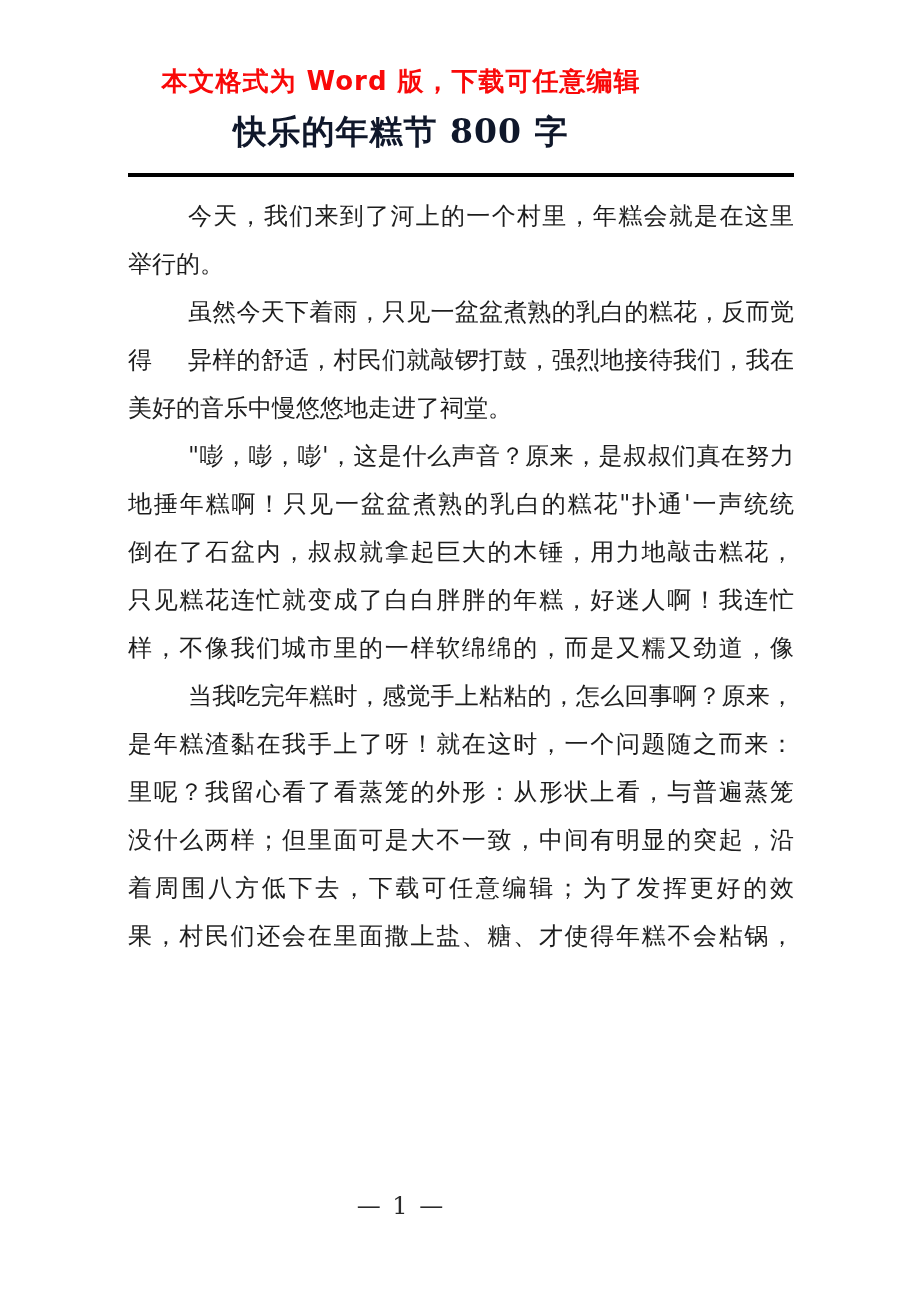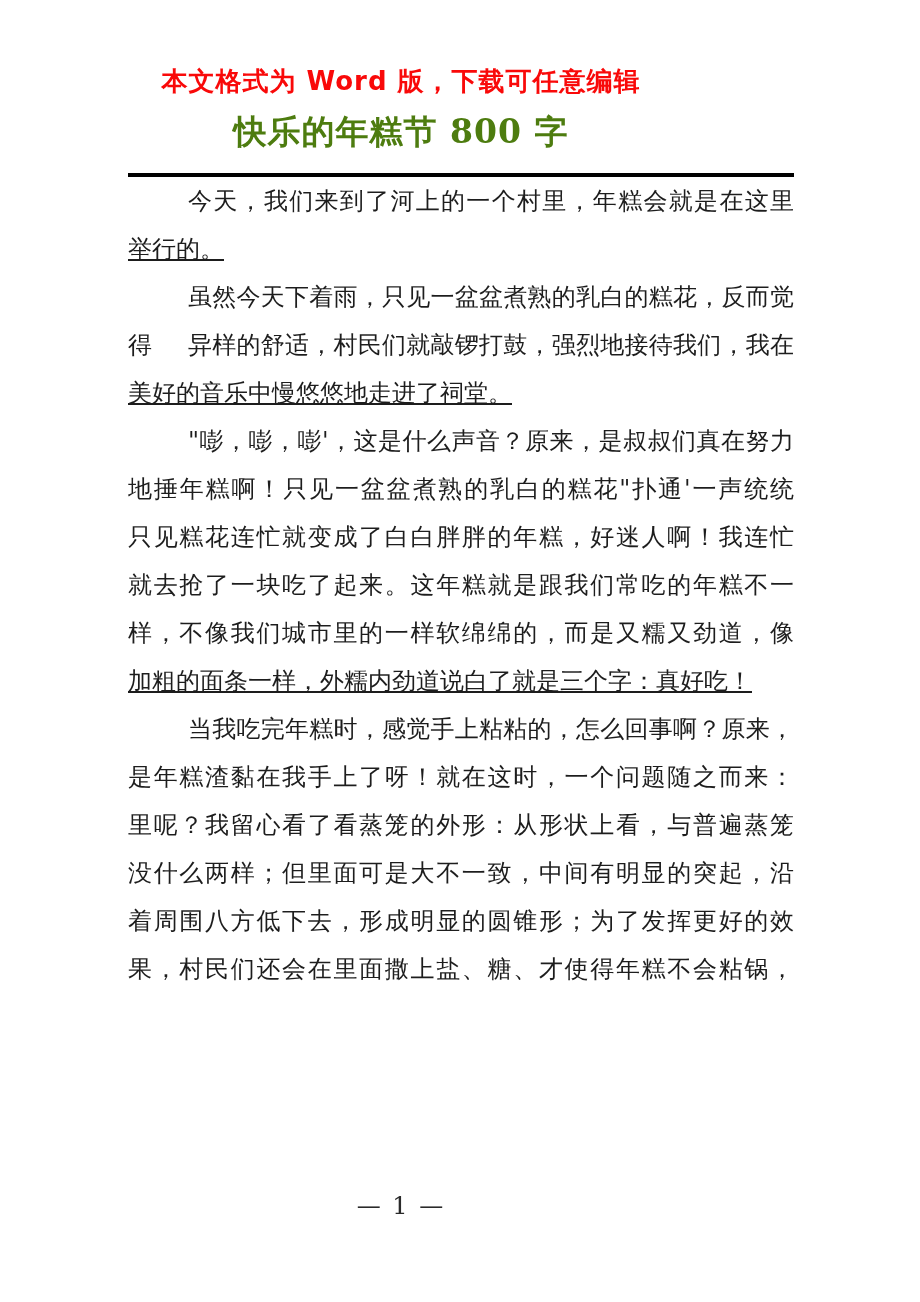--- a/index.html
+++ b/index.html
@@ -27,49 +27,49 @@
     position: absolute;
     top: 110px;
     left: 0;
     width: 100%;
     margin: 0;
     text-align: center;
     font-family: "DejaVu Serif", "Liberation Serif", serif;
     font-size: 33px;
     font-weight: bold;
     letter-spacing: 1px;
-    color: #4d7c0f;
+    color: #0f172a;
   }
   .rule {
     position: absolute;
     top: 173px;
     left: 128px;
     width: 666px;
     height: 4px;
     background: #000000;
   }
   .doc-body {
     position: absolute;
-    top: 177px;
+    top: 192px;
     left: 128px;
     width: 666px;
   }
   .line {
     height: 48px;
     line-height: 48px;
     font-size: 24px;
     color: #1d1d1d;
     text-align: justify;
     text-align-last: justify;
     text-justify: inter-character;
     white-space: normal;
     overflow: visible;
   }
   .line.first { text-indent: 60px; }
-  .line.last  { text-align-last: left; text-decoration: underline; }
+  .line.last  { text-align-last: left; }
   .footer {
     position: absolute;
     top: 1192px;
     left: 0;
     width: 100%;
     text-align: center;
     font-size: 24px;
     color: #2a2a2a;
     letter-spacing: 2px;
   }
@@ -82,27 +82,26 @@
   <h1 class="title">快乐的年糕节 800 字</h1>
   <div class="rule"></div>
   <div class="doc-body">
       <div class="line first">今天，我们来到了河上的一个村里，年糕会就是在这里</div>
       <div class="line last">举行的。</div>
       <div class="line first">虽然今天下着雨，只见一盆盆煮熟的乳白的糕花，反而觉得</div>
       <div class="line first">异样的舒适，村民们就敲锣打鼓，强烈地接待我们，我在</div>
       <div class="line last">美好的音乐中慢悠悠地走进了祠堂。</div>
       <div class="line first">"嘭，嘭，嘭'，这是什么声音？原来，是叔叔们真在努力</div>
       <div class="line">地捶年糕啊！只见一盆盆煮熟的乳白的糕花"扑通'一声统统</div>
+      <div class="line">倒在了石盆内，叔叔就拿起巨大的木锤，用力地敲击糕花，</div>
       <div class="line">只见糕花连忙就变成了白白胖胖的年糕，好迷人啊！我连忙</div>
-      <div class="line">就去抢了一块吃了起来。这年糕就是跟我们常吃的年糕不一</div>
       <div class="line">样，不像我们城市里的一样软绵绵的，而是又糯又劲道，像</div>
-      <div class="line last">加粗的面条一样，外糯内劲道说白了就是三个字：真好吃！</div>
       <div class="line first">当我吃完年糕时，感觉手上粘粘的，怎么回事啊？原来，</div>
       <div class="line">是年糕渣黏在我手上了呀！就在这时，一个问题随之而来：</div>
       <div class="line">里呢？我留心看了看蒸笼的外形：从形状上看，与普遍蒸笼</div>
       <div class="line">没什么两样；但里面可是大不一致，中间有明显的突起，沿</div>
-      <div class="line">着周围八方低下去，形成明显的圆锥形；为了发挥更好的效</div>
+      <div class="line">着周围八方低下去，下载可任意编辑；为了发挥更好的效</div>
       <div class="line">果，村民们还会在里面撒上盐、糖、才使得年糕不会粘锅，</div>
     </div>
   <div class="footer">
     <span>— 1 —</span>
   </div>
 </div>
 
 </body></html>

